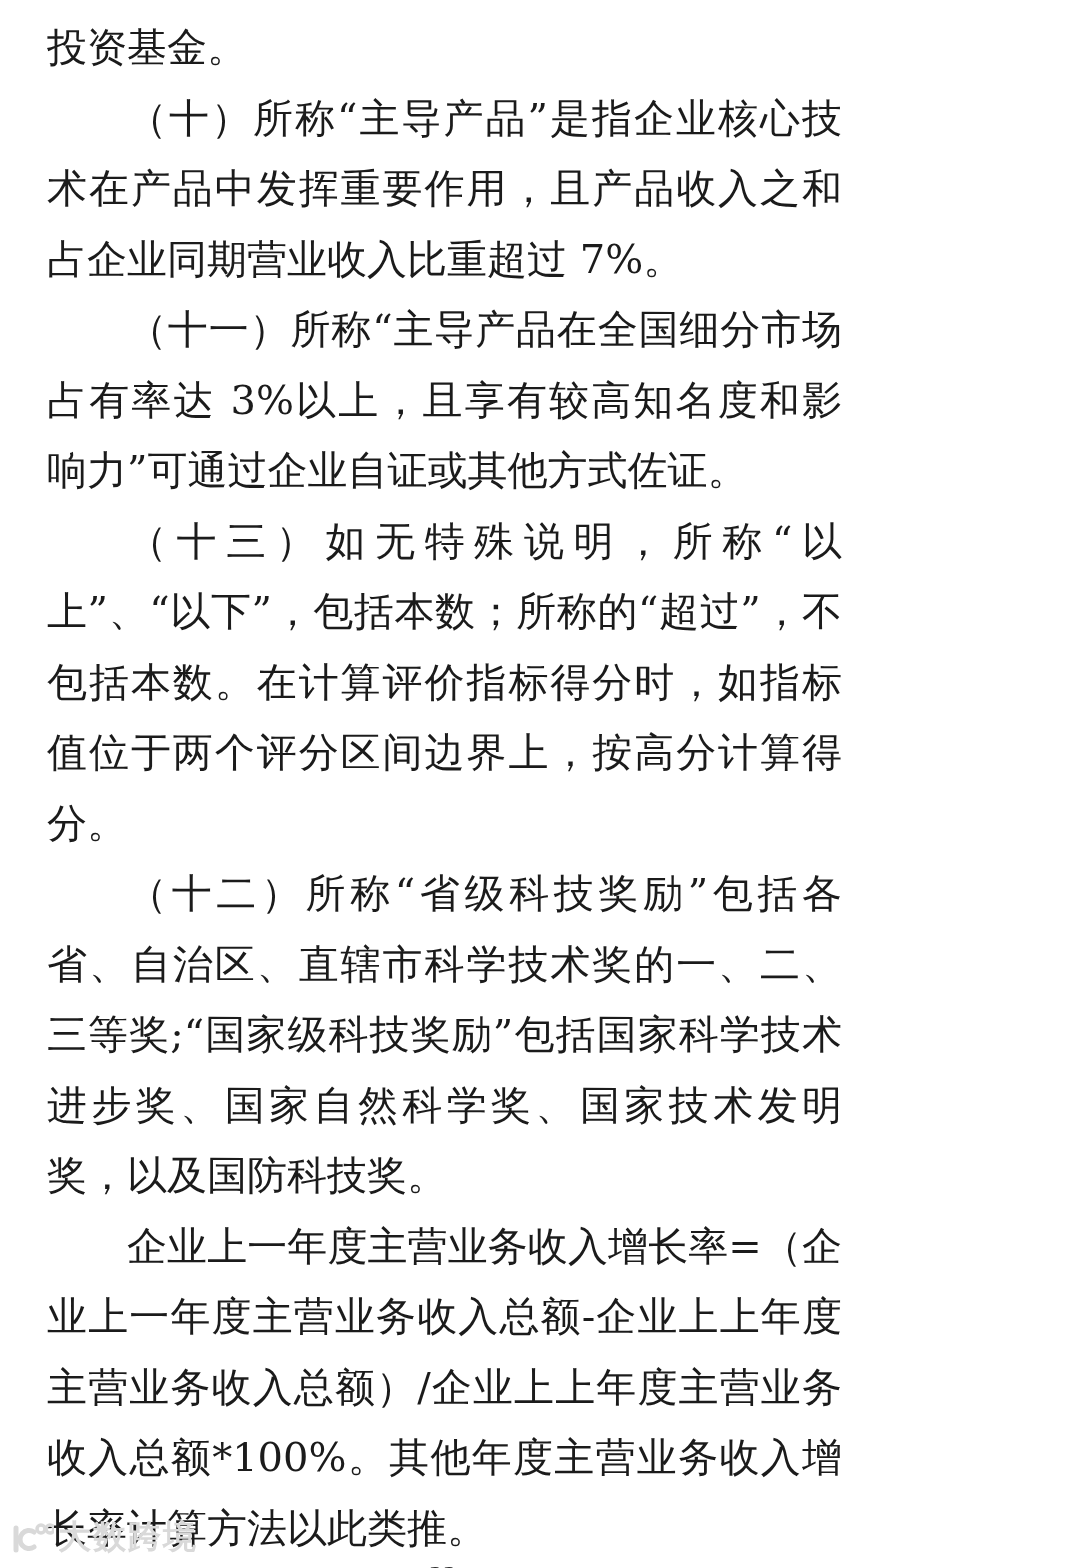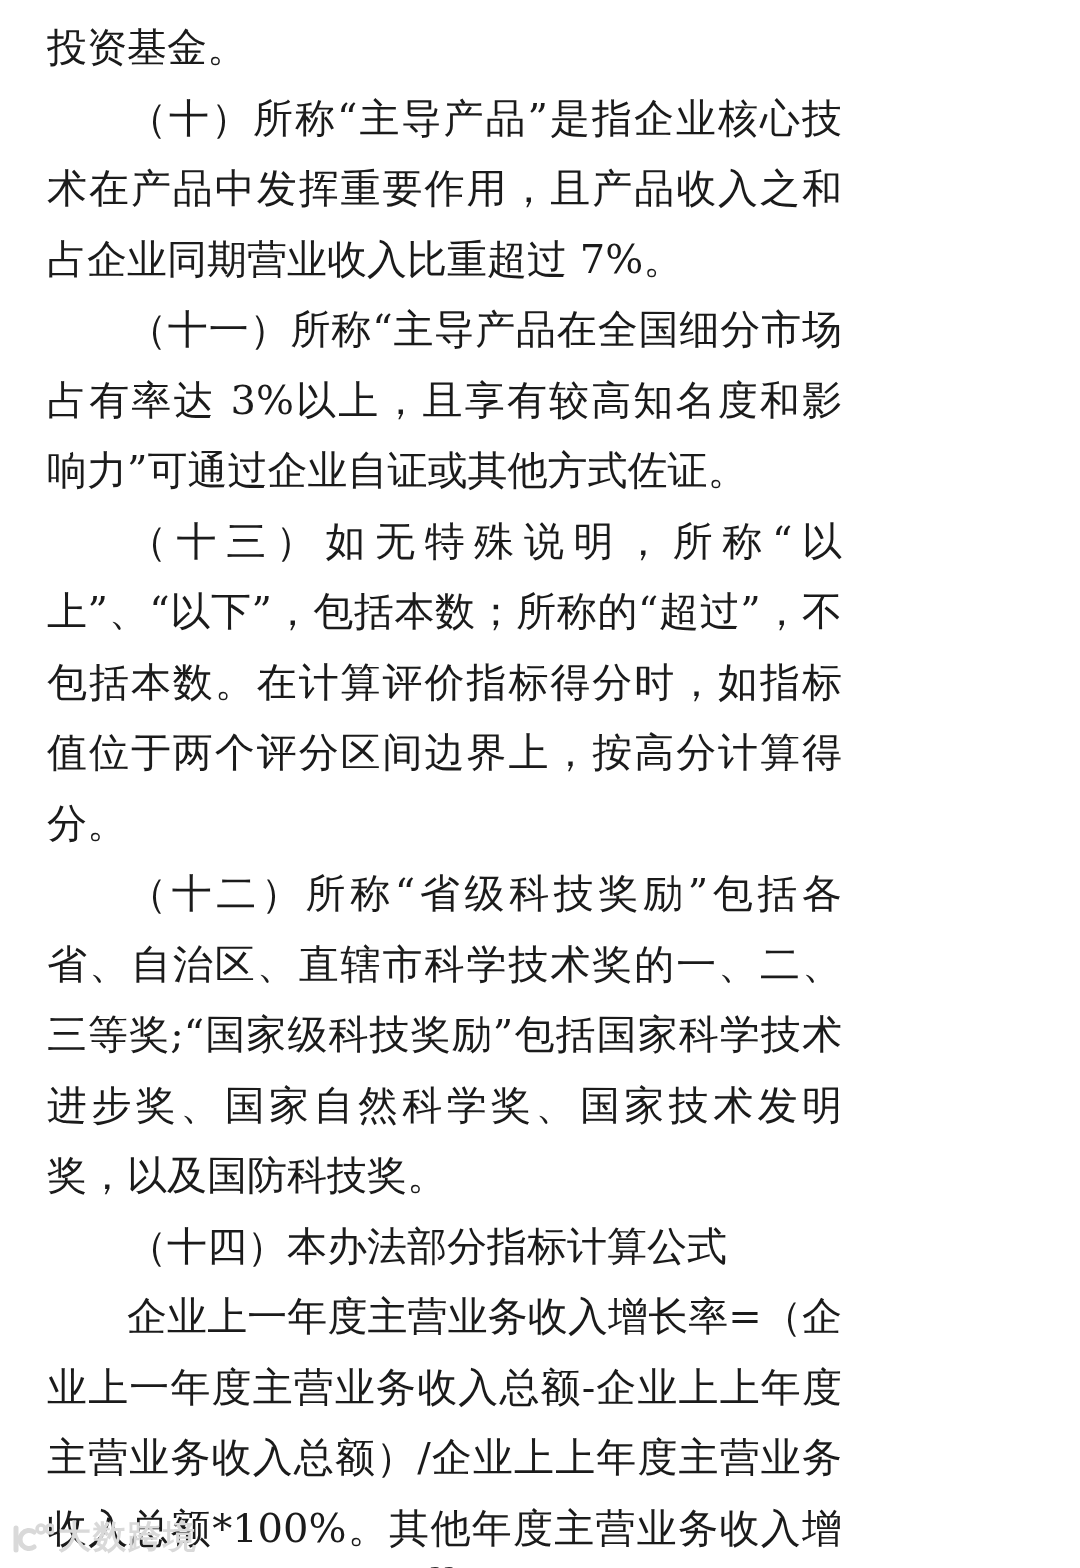--- a/index.html
+++ b/index.html
@@ -59,21 +59,20 @@
 <body>
 
 <div class="page">
 
   <div class="doc-body">
       <p class="para">投资基金。</p>
       <p class="para indent">（十）所称“主导产品”是指企业核心技术在产品中发挥重要作用，且产品收入之和占企业同期营业收入比重超过 7%。</p>
       <p class="para indent">（十一）所称“主导产品在全国细分市场占有率达 3%以上，且享有较高知名度和影响力”可通过企业自证或其他方式佐证。</p>
       <p class="para indent">（十三）如无特殊说明，所称“以上”、“以下”，包括本数；所称的“超过”，不包括本数。在计算评价指标得分时，如指标值位于两个评分区间边界上，按高分计算得分。</p>
       <p class="para indent">（十二）所称“省级科技奖励”包括各省、自治区、直辖市科学技术奖的一、二、三等奖;“国家级科技奖励”包括国家科学技术进步奖、国家自然科学奖、国家技术发明奖，以及国防科技奖。</p>
-      <p class="para indent">（十四）本办法部分指标计算公式</p>
       <p class="para indent">企业上一年度主营业务收入增长率=（企业上一年度主营业务收入总额-企业上上年度主营业务收入总额）/企业上上年度主营业务收入总额*100%。其他年度主营业务收入增长率计算方法以此类推。</p>
     </div>
 
   <div class="watermark">
     <span>
       <svg width="44" height="36" viewBox="0 0 44 36" fill="none">
         <path d="M6 8 L6 30" stroke="#d9d9d9" stroke-width="5" stroke-linecap="round"></path>
         <path d="M24 12 A9 9 0 1 0 24 27" stroke="#d9d9d9" stroke-width="5" stroke-linecap="round" fill="none"></path>
         <circle cx="31" cy="9" r="4" stroke="#d9d9d9" stroke-width="3.5" fill="none"></circle>
         <circle cx="40" cy="9" r="4" stroke="#d9d9d9" stroke-width="3.5" fill="none"></circle>

